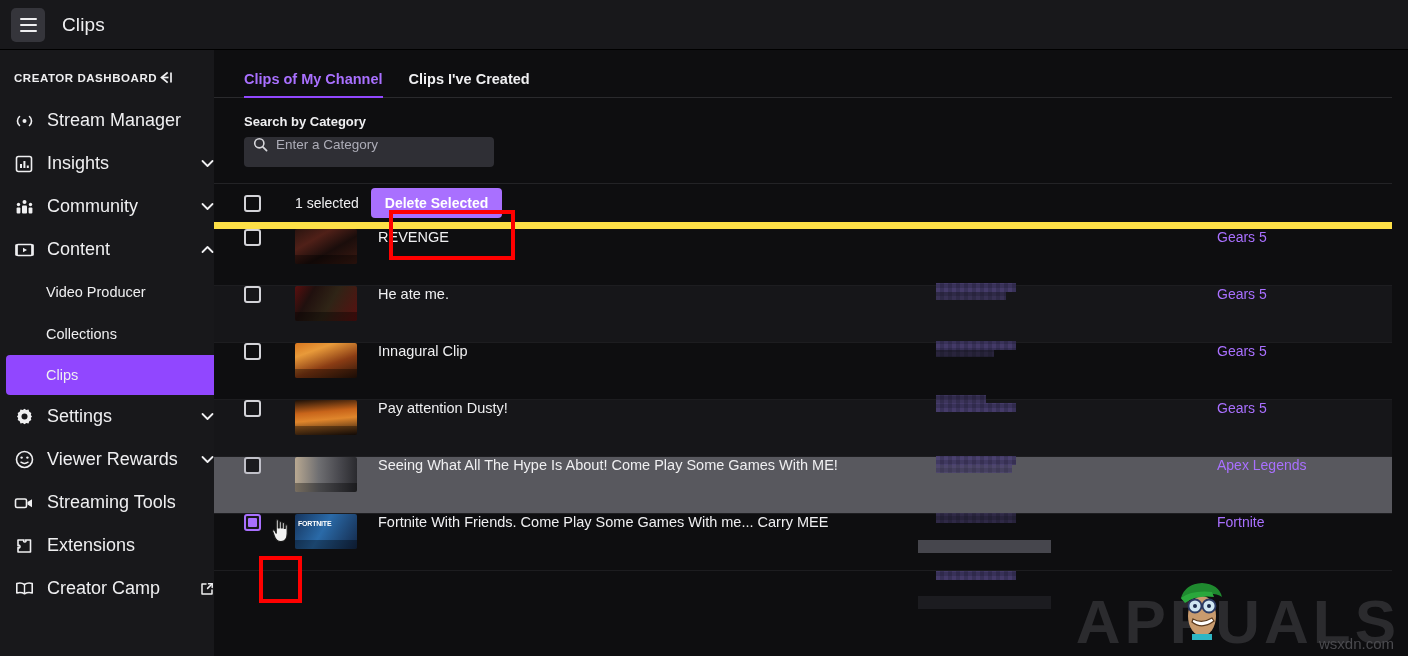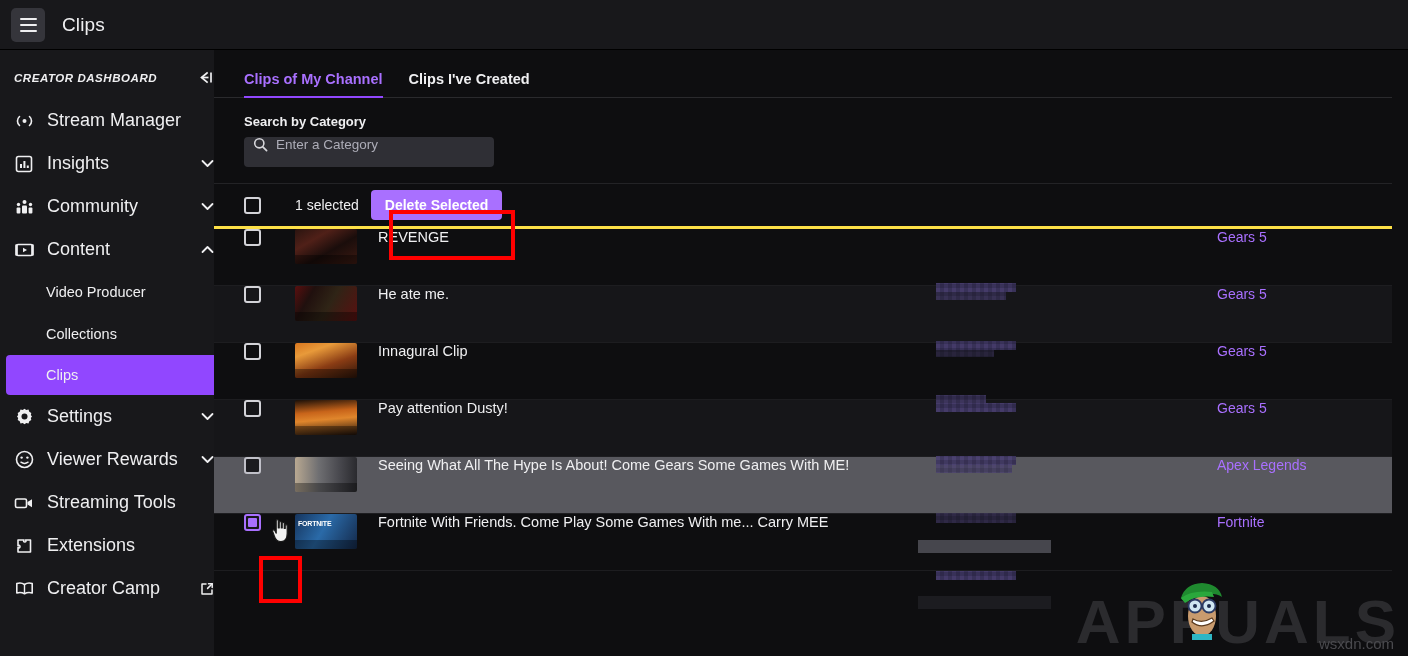--- a/index.html
+++ b/index.html
@@ -27,23 +27,22 @@
   .topbar-title {
     margin-left: 17px; color: #efeff1; font-size: 19px; font-weight: 400; letter-spacing: .1px;
   }
 
   
   .sidebar {
     position: absolute; top: 50px; left: 0; width: 229px; height: 606px;
     background: #18181b; border-right: 1px solid #000;
   }
   .sidebar-head {
-    display: flex; align-items: center; justify-content: space-between;
+    display: flex; align-items: center; justify-content: flex-start;
     padding: 20px 14px 14px 14px;
-    font-style: italic;
   }
   .sidebar-head-title {
     color: #efeff1; font-size: 11.5px; font-weight: bold; letter-spacing: .55px;
   }
   .collapse-icon { cursor: pointer; display: flex; align-items: center; }
 
   .nav-item {
     display: flex; align-items: center; height: 43px; padding: 0 14px;
     color: #efeff1; font-size: 18px; cursor: pointer; position: relative;
   }
@@ -92,21 +91,21 @@
   .search-input {
     flex: 1; background: transparent; border: 0; outline: none;
     color: #efeff1; font-size: 13.5px; margin-left: 8px;
     font-family: "Liberation Sans", sans-serif;
   }
   .search-input::placeholder { color: #adadb8; }
 
   
   .action-bar {
     margin-top: 16px; height: 46px; display: flex; align-items: center;
-    padding-left: 30px; border-top: 1px solid #232326; border-bottom: 3px solid #fde047;
+    padding-left: 30px; border-top: 1px solid #232326; border-bottom: 7px solid #fde047;
     background: #0e0e10;
   }
   .cb {
     width: 17px; height: 17px; border: 2px solid #d3d3d8; border-radius: 3px;
     flex: 0 0 17px; background: transparent; cursor: pointer;
     display: flex; align-items: center; justify-content: center;
   }
   .cb.dark { border-color: #c0c0c8; background: #1b1b1f; }
   .cb.checked { border-color: #a970ff; background: #18181b; }
   .cb.checked i { display: block; width: 9px; height: 9px; background: #a970ff; border-radius: 1px; }
@@ -425,21 +424,21 @@
         <div class="spacer"></div>
         <div class="blur"></div>
         <div class="game">Gears 5</div>
       </div>
 
       <div class="row hover">
         <div class="cb dark"></div>
         <div class="thumb art-city">
             <div class="thumb-sub"></div>
           </div>
-        <div class="title">Seeing What All The Hype Is About! Come Gears Some Games With ME!</div>
+        <div class="title">Seeing What All The Hype Is About! Come Play Some Games With ME!</div>
         <div class="spacer"></div>
         <div class="blur"></div>
         <div class="game">Apex Legends</div>
       </div>
 
       <div class="row">
         <div class="cb checked">
             <i></i>
           </div>
         <div class="thumb art-fort">

